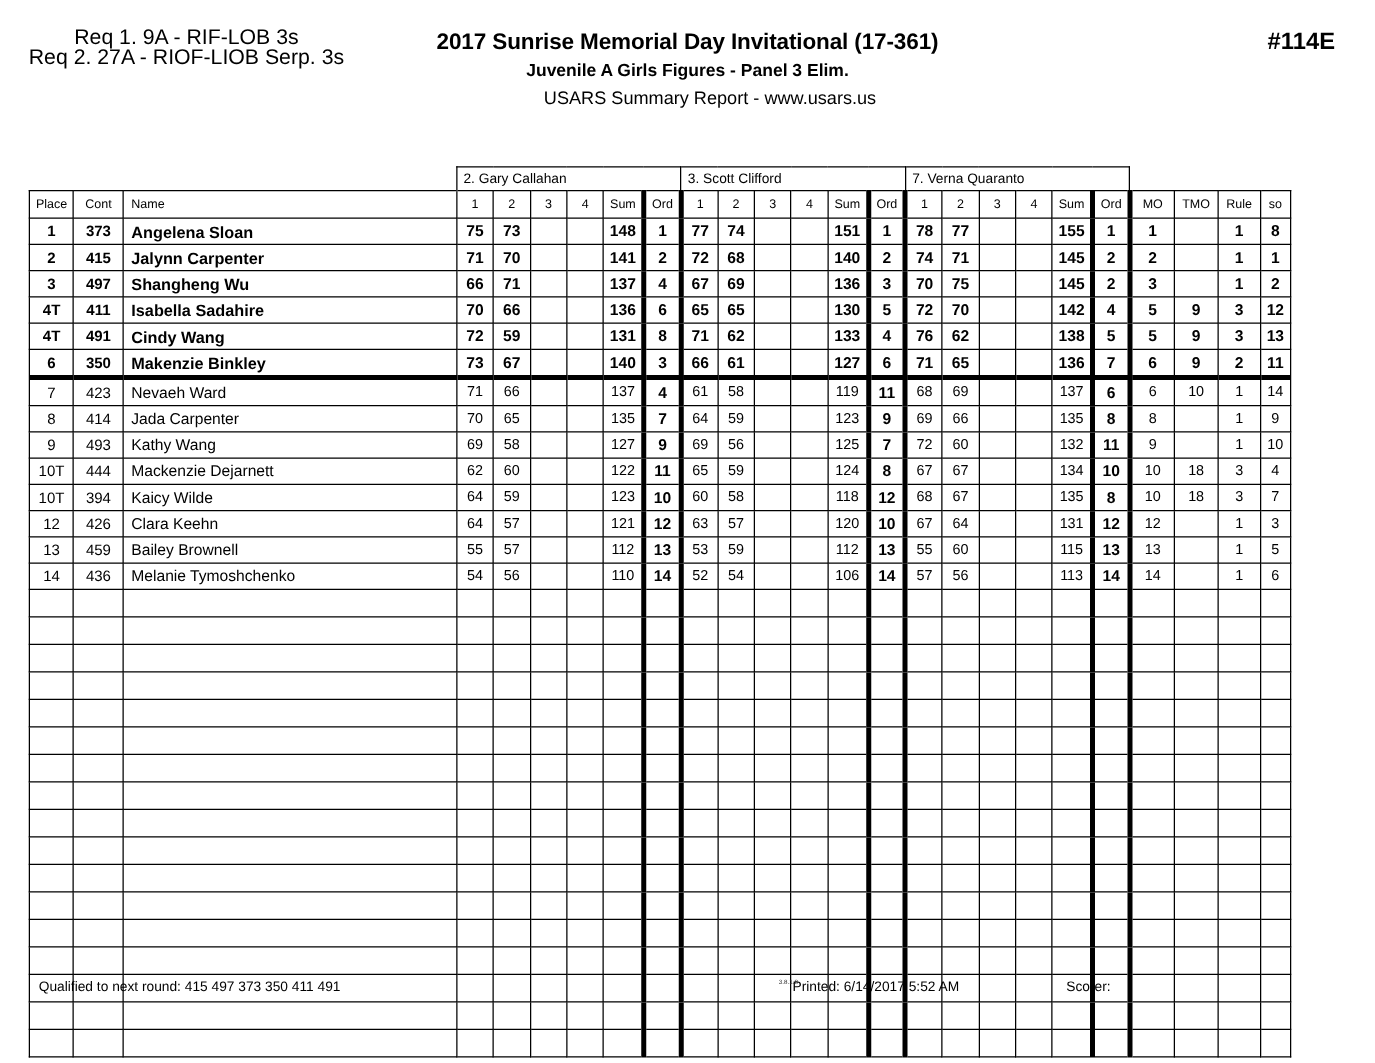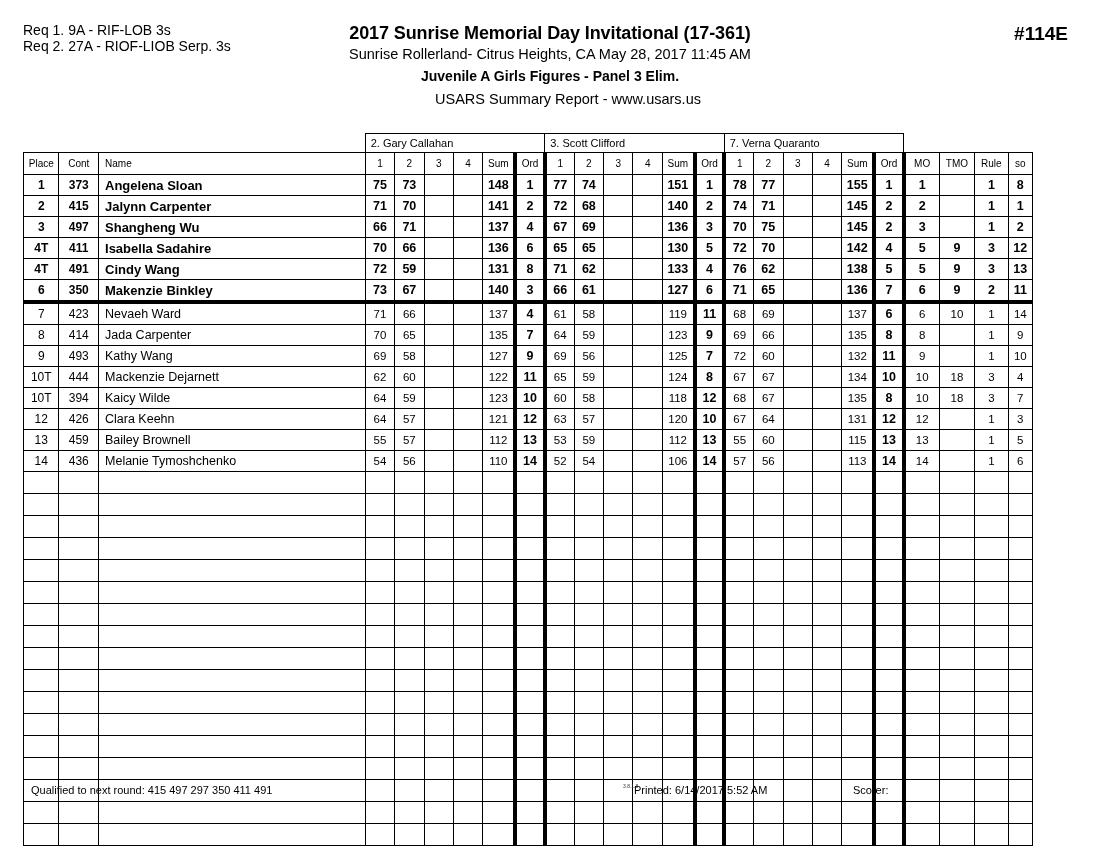--- a/index.html
+++ b/index.html
@@ -14,23 +14,24 @@
     color: #000000;
     position: relative;
     overflow: hidden;
   }
 
   
   .req-block {
     position: absolute;
     left: 23px;
     top: 22px;
-    font-size: 14px;
+    font-size: 17px;
     line-height: 16px;
     white-space: nowrap;
+    text-align: center;
   }
   .req-line { display: block; }
 
   .title-block {
     position: absolute;
     left: 0;
     right: 0;
     top: 22px;
     text-align: center;
   }
@@ -152,21 +153,20 @@
 </head>
 <body>
 
 <div class="req-block">
   <span class="req-line">Req  1.  9A - RIF-LOB 3s</span>
   <span class="req-line">Req  2.  27A - RIOF-LIOB Serp. 3s</span>
 </div>
 
 <div class="title-block">
   <div class="title-main">2017 Sunrise Memorial Day Invitational (17-361)</div>
-  <div class="title-sub">Sunrise Rollerland- Citrus Heights, CA  May 28, 2017  11:45 AM</div>
   <div class="title-event">Juvenile A Girls Figures - Panel 3 Elim.</div>
   <div class="title-report">USARS Summary Report - www.usars.us</div>
 </div>
 
 <div class="doc-number">#114E</div>
 
 <div class="sheet">
   <table class="grid">
     <colgroup>
       <col style="width:35px">
@@ -1077,17 +1077,17 @@
           <td></td>
           <td></td>
           <td></td>
           <td></td>
         </tr>
       </tbody>
   </table>
 </div>
 
 <div class="footer">
-  <span class="f-qual">Qualified to next round:   415 497 297 350 411 491</span>
+  <span class="f-qual">Qualified to next round:   415 497 373 350 411 491</span>
   <span class="f-ver">3.8.1.8</span>
   <span class="f-print">Printed:  6/14/2017  5:52 AM</span>
   <span class="f-score">Scorer:</span>
 </div>
 
 </body></html>

